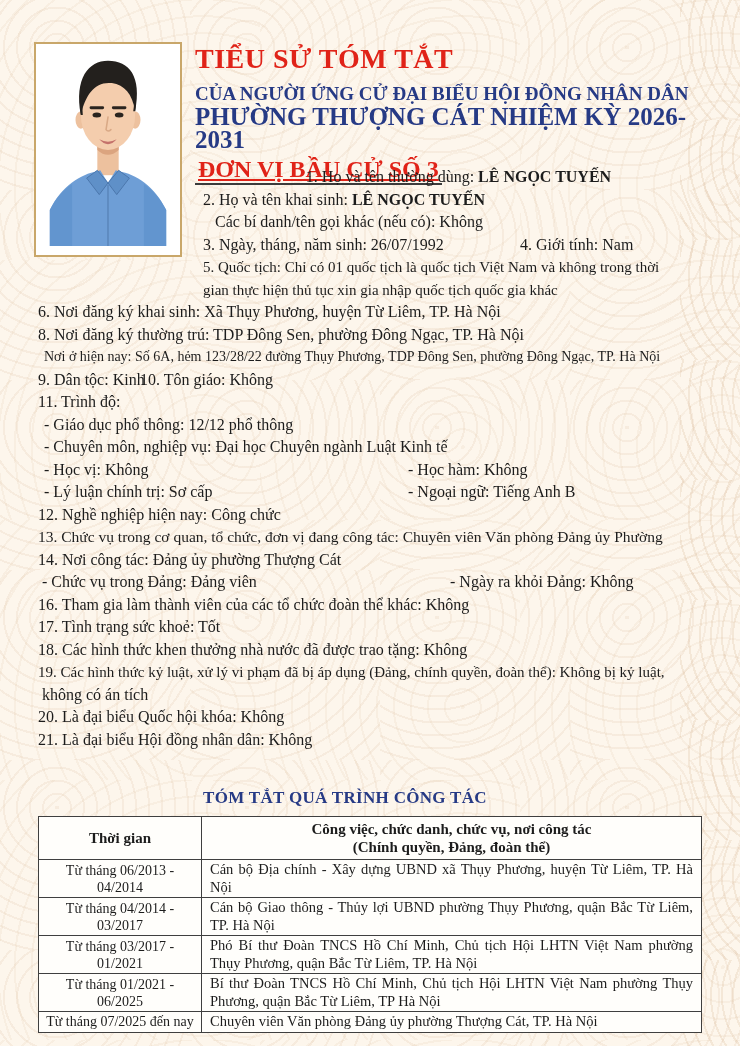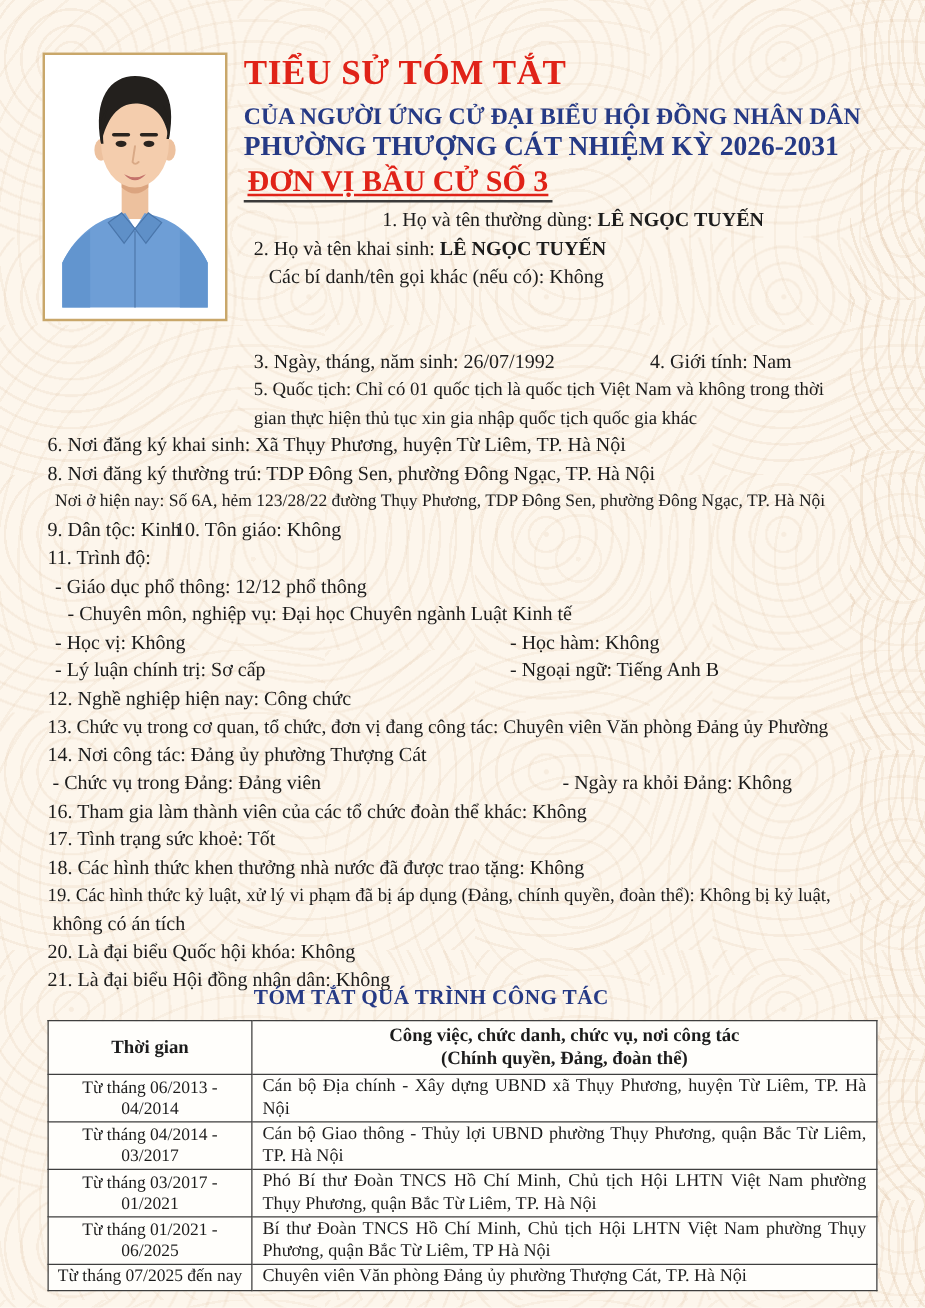--- a/index.html
+++ b/index.html
@@ -43,21 +43,21 @@
   }
   .doc-title {
     font-size:28px; font-weight:bold; color:#e02318;
     line-height:34px; letter-spacing:0.5px;
   }
   .doc-subtitle {
     font-size:19px; font-weight:bold; color:#263a85;
     line-height:23px; margin-top:6px;
   }
   .doc-subtitle2 {
-    font-size:22px; font-weight:bold; color:#263a85;
+    font-size:25px; font-weight:bold; color:#263a85;
     line-height:23px;
   }
   .doc-unit-wrap { margin-top:7px; }
   .doc-unit {
     display:inline-block;
     font-size:24px; font-weight:bold; color:#e02318;
     line-height:22px;
     border-bottom:2px solid #3b3b3b;
     padding:0 3px 3px 3px;
     text-decoration:underline;
@@ -149,30 +149,30 @@
     <div class="doc-subtitle2">PHƯỜNG THƯỢNG CÁT NHIỆM KỲ 2026-2031</div>
     <div class="doc-unit-wrap">
       <span class="doc-unit">ĐƠN VỊ BẦU CỬ SỐ 3</span>
     </div>
   </div>
 
   <div class="bio-section">
       <div class="bio-line" style="margin-left: 165px; text-align: center;"><span>1. Họ và tên thường dùng: </span><span class="b">LÊ NGỌC TUYẾN</span></div>
       <div class="bio-line" style="margin-left: 165px;"><span>2. Họ và tên khai sinh: </span><span class="b">LÊ NGỌC TUYẾN</span></div>
       <div class="bio-line" style="margin-left: 177px;"><span>Các bí danh/tên gọi khác (nếu có): Không</span></div>
-      <div class="bio-line" style="margin-left: 165px; margin-top: 45px;"><span>3. Ngày, tháng, năm sinh: 26/07/1992</span><span class="abs" style="left: 317px;">4. Giới tính: Nam</span></div>
+      <div class="bio-line" style="margin-left: 165px;"><span>3. Ngày, tháng, năm sinh: 26/07/1992</span><span class="abs" style="left: 317px;">4. Giới tính: Nam</span></div>
       <div class="bio-line" style="margin-left: 165px; font-size: 15px;"><span>5. Quốc tịch: Chỉ có 01 quốc tịch là quốc tịch Việt Nam và không trong thời</span></div>
       <div class="bio-line" style="margin-left: 165px; font-size: 15px;"><span>gian thực hiện thủ tục xin gia nhập quốc tịch quốc gia khác</span></div>
       <div class="bio-line"><span>6. Nơi đăng ký khai sinh: Xã Thụy Phương, huyện Từ Liêm, TP. Hà Nội</span></div>
       <div class="bio-line"><span>8. Nơi đăng ký thường trú: TDP Đông Sen, phường Đông Ngạc, TP. Hà Nội</span></div>
       <div class="bio-line" style="margin-left: 6px; font-size: 14px;"><span>Nơi ở hiện nay: Số 6A, hẻm 123/28/22 đường Thụy Phương, TDP Đông Sen, phường Đông Ngạc, TP. Hà Nội</span></div>
       <div class="bio-line"><span>9. Dân tộc: Kinh</span><span class="abs" style="left: 102px;">10. Tôn giáo: Không</span></div>
       <div class="bio-line"><span>11. Trình độ:</span></div>
       <div class="bio-line" style="margin-left: 6px;"><span>- Giáo dục phổ thông: 12/12 phổ thông</span></div>
-      <div class="bio-line" style="margin-left: 16px;"><span>- Chuyên môn, nghiệp vụ: Đại học Chuyên ngành Luật Kinh tế</span></div>
+      <div class="bio-line" style="margin-left: 6px;"><span>- Chuyên môn, nghiệp vụ: Đại học Chuyên ngành Luật Kinh tế</span></div>
       <div class="bio-line" style="margin-left: 6px;"><span>- Học vị: Không</span><span class="abs" style="left: 364px;">- Học hàm: Không</span></div>
       <div class="bio-line" style="margin-left: 6px;"><span>- Lý luận chính trị: Sơ cấp</span><span class="abs" style="left: 364px;">- Ngoại ngữ: Tiếng Anh B</span></div>
       <div class="bio-line"><span>12. Nghề nghiệp hiện nay: Công chức</span></div>
       <div class="bio-line" style="font-size: 15.5px;"><span>13. Chức vụ trong cơ quan, tổ chức, đơn vị đang công tác: Chuyên viên Văn phòng Đảng ủy Phường</span></div>
       <div class="bio-line"><span>14. Nơi công tác: Đảng ủy phường Thượng Cát</span></div>
       <div class="bio-line" style="margin-left: 4px;"><span>- Chức vụ trong Đảng: Đảng viên</span><span class="abs" style="left: 408px;">- Ngày ra khỏi Đảng: Không</span></div>
       <div class="bio-line"><span>16. Tham gia làm thành viên của các tổ chức đoàn thể khác: Không</span></div>
       <div class="bio-line"><span>17. Tình trạng sức khoẻ: Tốt</span></div>
       <div class="bio-line"><span>18. Các hình thức khen thưởng nhà nước đã được trao tặng: Không</span></div>
       <div class="bio-line" style="font-size: 15px;"><span>19. Các hình thức kỷ luật, xử lý vi phạm đã bị áp dụng (Đảng, chính quyền, đoàn thể): Không bị kỷ luật,</span></div>

